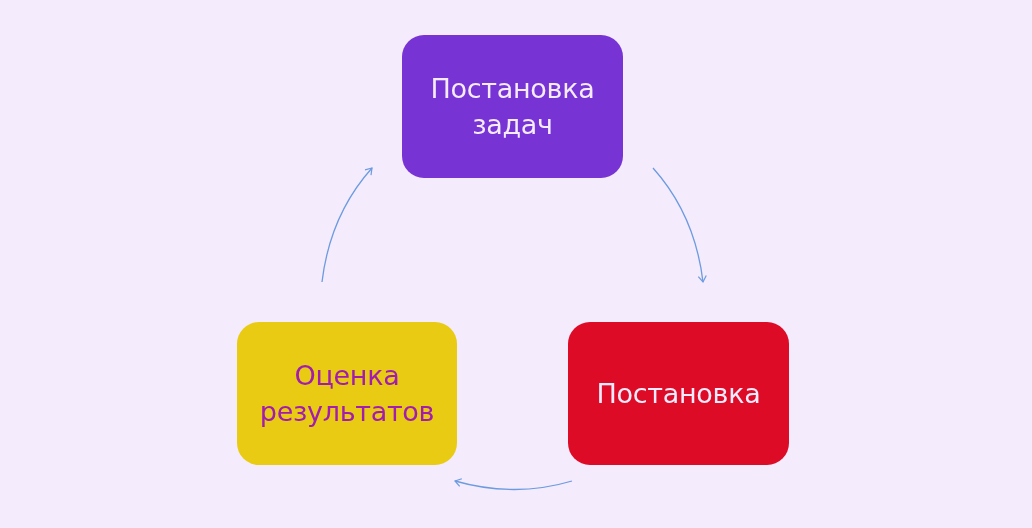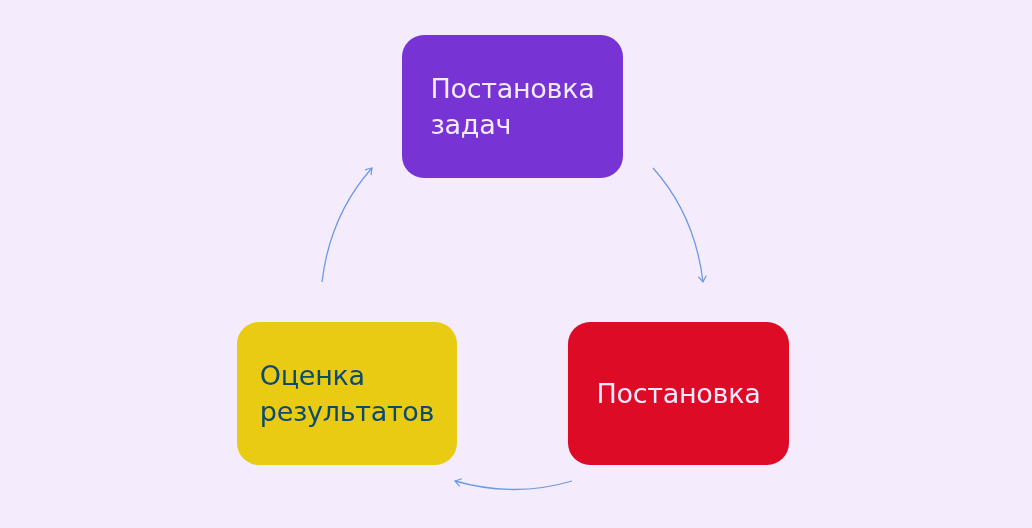--- a/index.html
+++ b/index.html
@@ -20,20 +20,21 @@
       top: 0;
       width: 1032px;
       height: 528px;
     }
     .node {
       position: absolute;
       border-radius: 22px;
       display: flex;
       align-items: center;
       justify-content: center;
+      text-align: center;
       font-size: 27px;
       line-height: 36px;
       letter-spacing: -0.3px;
     }
     .node .label {
       white-space: pre-line;
     }
     #node-top {
       left: 402px;
       top: 35px;
@@ -82,18 +83,18 @@
 
   <div class="node" id="node-top" style="background:#7733D4;color:#F4EBFD;">
     <span class="label">Постановка
 задач</span>
   </div>
 
   <div class="node" id="node-right" style="background:#DE0B26;color:#F4EBFD;">
     <span class="label">Постановка</span>
   </div>
 
-  <div class="node" id="node-left" style="background:#E8CB12;color:#0c4a6e;">
+  <div class="node" id="node-left" style="background:#E8CB12;color:#a21caf;">
     <span class="label">Оценка
 результатов</span>
   </div>
 
 </div>
 
 </body></html>

